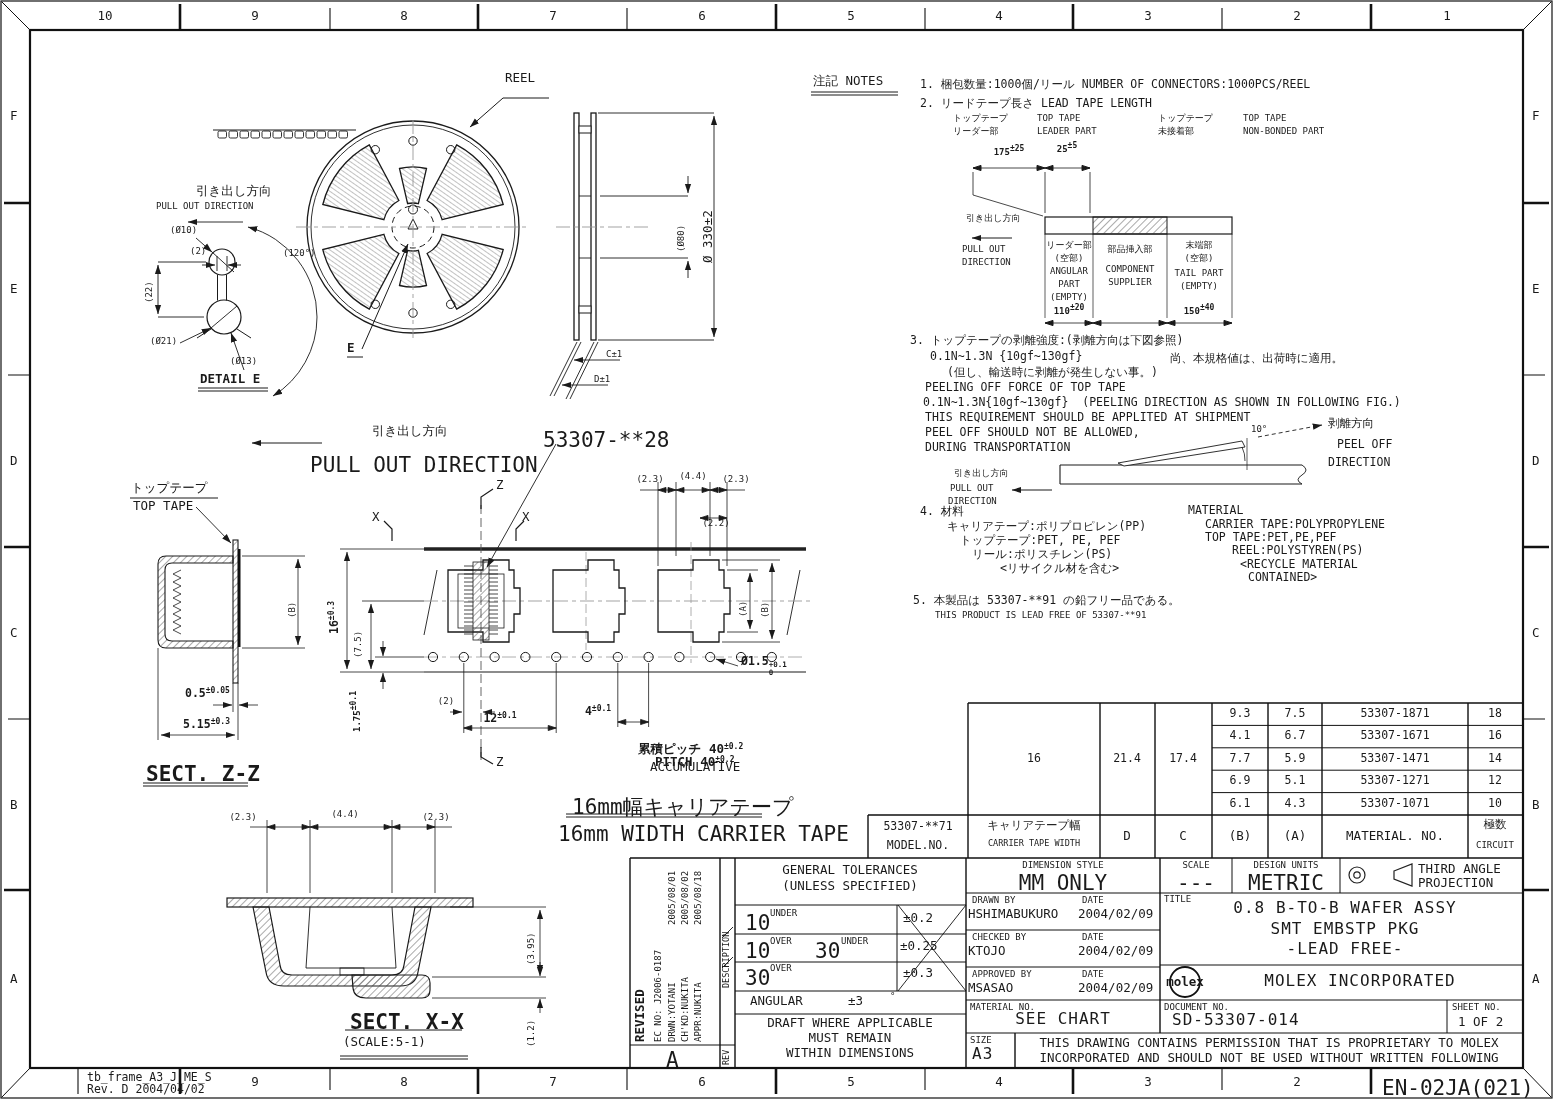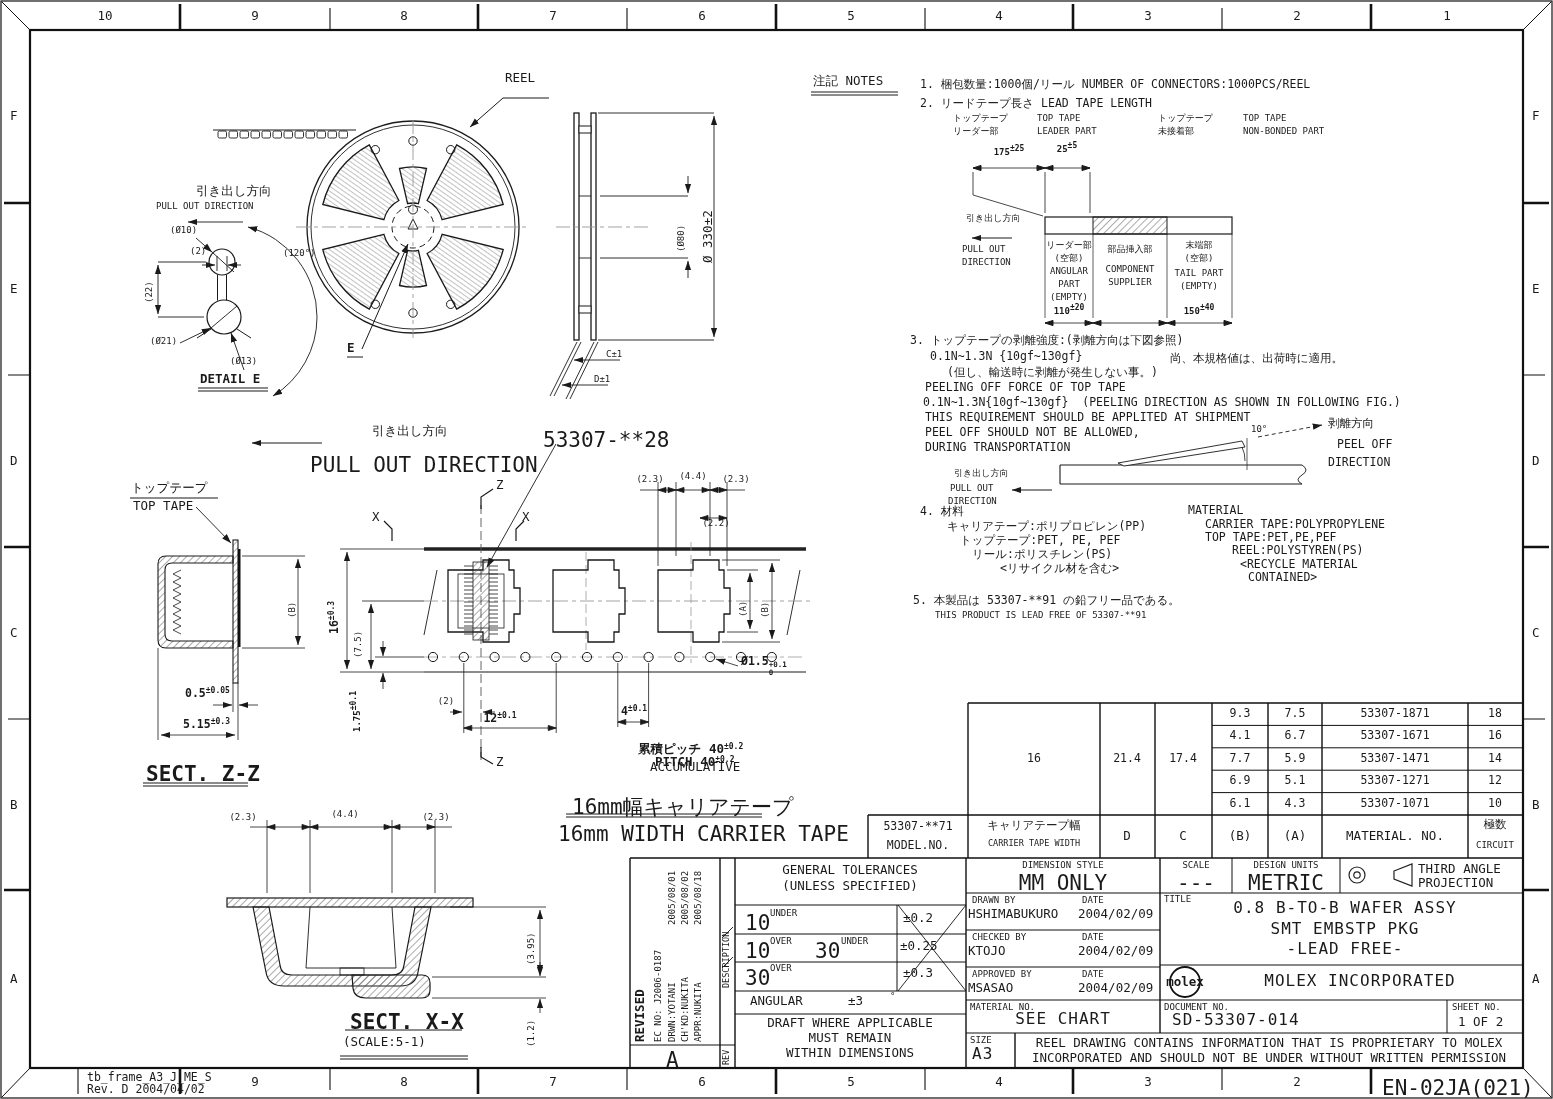--- a/index.html
+++ b/index.html
@@ -350,21 +350,21 @@
 <span class="t s c" style="left:693px;top:471px">(4.4)</span>
 <span class="t s c" style="left:736px;top:474px">(2.3)</span>
 <span class="t s c" style="left:716px;top:518px">(2.2)</span>
 <span class="t s r" style="left:738px;top:617px">(A)</span>
 <span class="t s r" style="left:760px;top:618px">(B)</span>
 <span class="t r" style="left:328px;top:634px"><b>16</b><b class="sup">±0.3</b></span>
 <span class="t s r" style="left:353px;top:658px">(7.5)</span>
 <span class="t s r" style="left:352px;top:732px"><b>1.75</b><b class="sup">±0.1</b></span>
 <span class="t s c" style="left:446px;top:696px">(2)</span>
 <span class="t c" style="left:500px;top:712px"><b>12</b><b class="sup">±0.1</b></span>
-<span class="t c" style="left:634px;top:705px"><b>4</b><b class="sup">±0.1</b></span>
+<span class="t c" style="left:598px;top:705px"><b>4</b><b class="sup">±0.1</b></span>
 <span class="t" style="left:741px;top:655px"><b>Ø1.5</b><span class="stk"><b>+0.1</b><b>0</b></span></span>
 <span class="t m" style="left:638px;top:742px"><b>累積ピッチ 40</b><b class="sup">±0.2</b></span>
 <span class="t m" style="left:650px;top:760px">ACCUMULATIVE</span>
 <span class="t m" style="left:655px;top:755px"><b>PITCH 40</b><b class="sup">±0.2</b></span>
 <span class="t l" style="left:572px;top:795px">16mm幅キャリアテープ</span>
 <span class="t l" style="left:558px;top:822px">16mm WIDTH CARRIER TAPE</span>
 
 <span class="t m" style="left:131px;top:481px">トップテープ</span>
 <span class="t m" style="left:133px;top:499px">TOP TAPE</span>
 <span class="t s r" style="left:287px;top:618px">(B)</span>
@@ -535,16 +535,16 @@
 <span class="t s" style="left:1164px;top:894px">TITLE</span>
 <span class="t xl c" style="left:1345px;top:899px">0.8 B-TO-B WAFER ASSY</span>
 <span class="t xl c" style="left:1345px;top:920px">SMT EMBSTP PKG</span>
 <span class="t xl c" style="left:1345px;top:940px">-LEAD FREE-</span>
 <span class="t m b c" style="left:1185px;top:975px">molex</span>
 <span class="t xl c" style="left:1360px;top:972px">MOLEX INCORPORATED</span>
 <span class="t s" style="left:1164px;top:1002px">DOCUMENT NO.</span>
 <span class="t xl" style="left:1172px;top:1011px">SD-53307-014</span>
 <span class="t s" style="left:1452px;top:1002px">SHEET NO.</span>
 <span class="t m" style="left:1458px;top:1015px">1 OF 2</span>
-<span class="t m c" style="left:1269px;top:1036px">REEL DRAWING CONTAINS INFORMATION THAT IS PROPRIETARY TO MOLEX</span>
-<span class="t m c" style="left:1269px;top:1051px">INCORPORATED AND SHOULD NOT BE UNDER WITHOUT WRITTEN PERMISSION</span>
+<span class="t m c" style="left:1269px;top:1036px">THIS DRAWING CONTAINS PERMISSION THAT IS PROPRIETARY TO MOLEX</span>
+<span class="t m c" style="left:1269px;top:1051px">INCORPORATED AND SHOULD NOT BE USED WITHOUT WRITTEN FOLLOWING</span>
 
 </div>
 
 </body></html>

